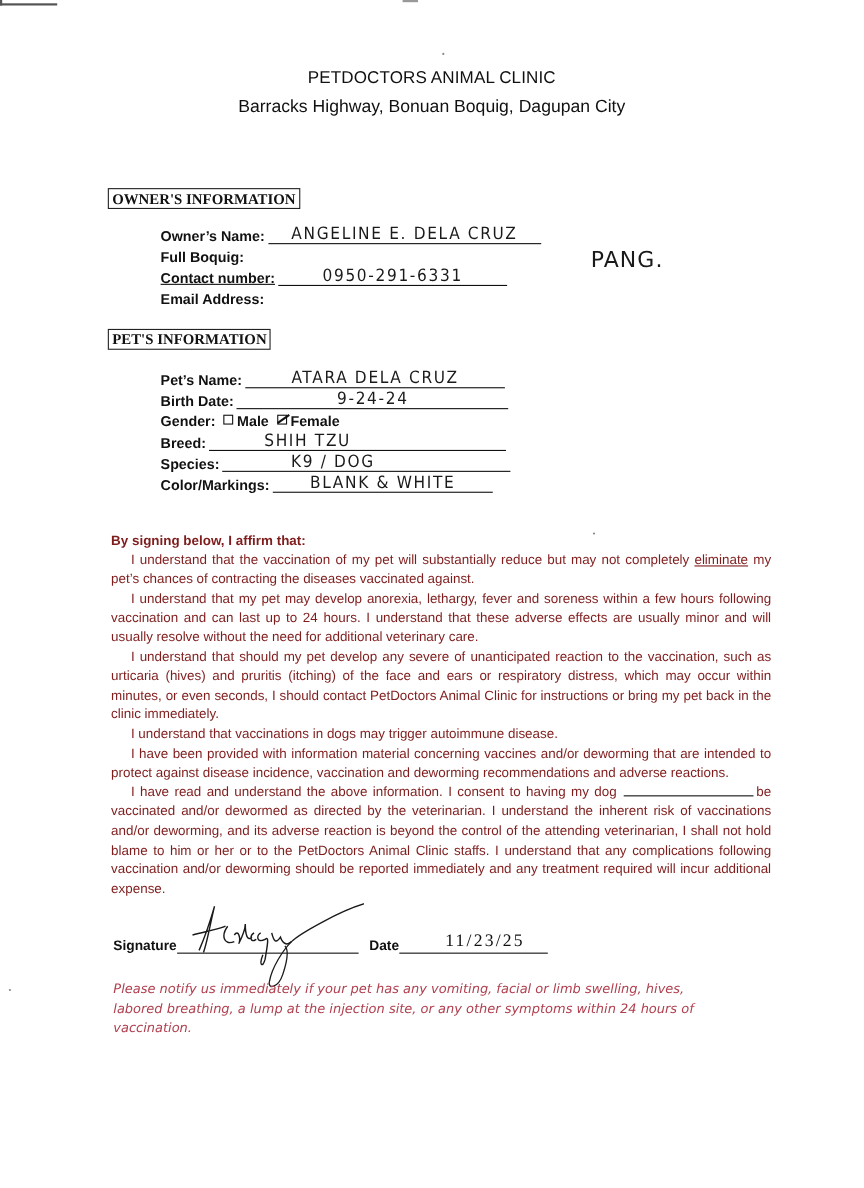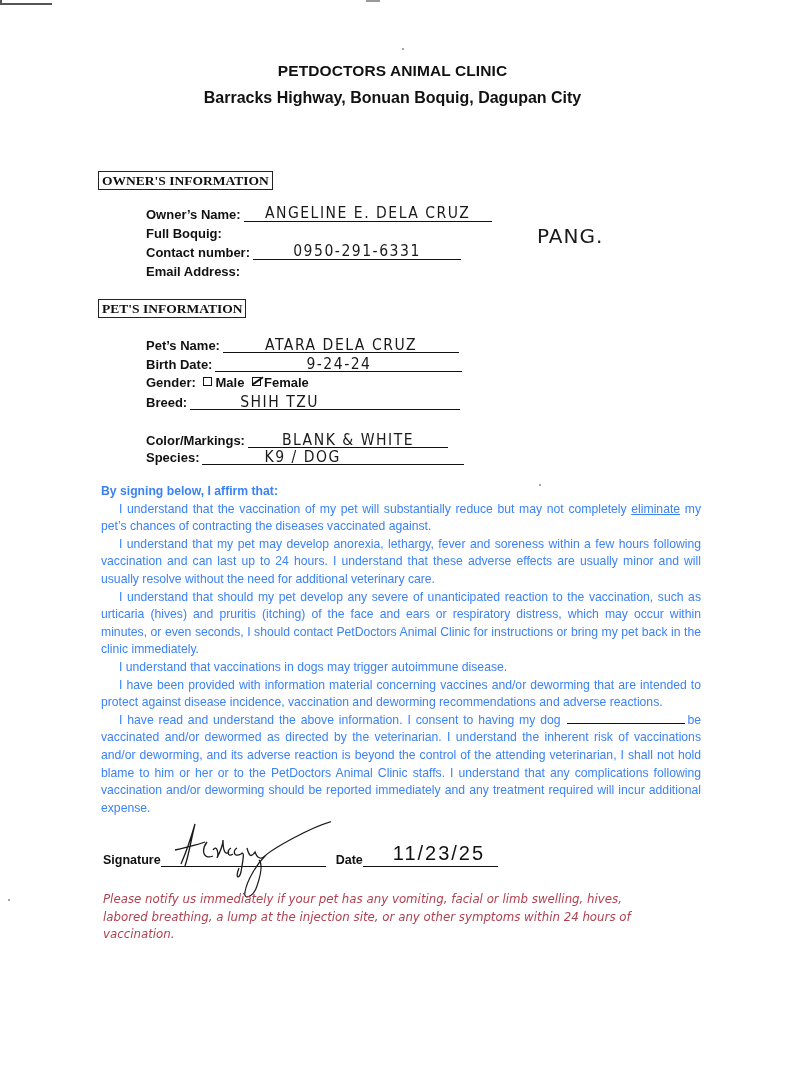--- a/index.html
+++ b/index.html
@@ -1,50 +1,50 @@
 <!DOCTYPE html>
 <html><head>
 <meta charset="utf-8">
 <style>
   html, body { margin: 0; padding: 0; background: #ffffff; }
   body { width: 785px; height: 1080px; position: relative; overflow: hidden; font-family: "Liberation Sans", sans-serif; color: #111; }
   .scan-mark-top { position: absolute; left: 0; top: 3px; width: 52px; height: 2px; background: #555; }
   .scan-mark-top-tick { position: absolute; left: 0; top: 0; width: 2px; height: 5px; background: #555; }
   .scan-mark-center { position: absolute; left: 366px; top: 0; width: 14px; height: 2px; background: #999; }
 
-  .header { position: absolute; left: 0; width: 785px; text-align: center; font-weight: bold; }
+  .header { position: absolute; left: 0; width: 785px; text-align: center; font-weight: normal; }
   .h-title { top: 62px; font-size: 15.5px; letter-spacing: 0.1px; }
   .h-address { top: 89px; font-size: 16px; }
 
   .section-box { position: absolute; border: 1px solid #222; font-family: "Liberation Serif", serif; font-weight: bold; font-size: 13.5px; padding: 0 3px; line-height: 17px; }
   .owner-box { left: 98px; top: 171px; }
   .pet-box { left: 98px; top: 299px; }
 
   .field { position: absolute; left: 146px; font-weight: bold; font-size: 13px; white-space: nowrap; display: flex; align-items: flex-end; }
   .field .label { }
   .field .line { display: inline-block; border-bottom: 1.6px solid #111; height: 14px; position: relative; margin-left: 3px; }
   .hand { position: absolute; left: 0; right: 0; bottom: 0px; text-align: center; font-family: "DejaVu Sans", sans-serif; font-weight: normal; font-size: 14px; letter-spacing: 1.5px; color: #1a1a1a; transform: scaleY(1.1); white-space: nowrap; }
   .hand.lower { font-family: "DejaVu Serif", serif; font-style: italic; letter-spacing: 0.5px; }
   .margin-note { position: absolute; left: 537px; top: 224px; font-family: "DejaVu Sans", sans-serif; font-size: 20px; letter-spacing: 1px; color: #1a1a1a; }
 
   .gender { position: absolute; left: 146px; top: 375px; font-weight: bold; font-size: 13px; }
   .chk { display: inline-block; width: 7px; height: 7px; border: 1px solid #111; margin: 0 3px 0 4px; vertical-align: 1px; position: relative; }
   .chk.checked::after { content: ""; position: absolute; left: -2px; top: 2px; width: 13px; height: 1.5px; background: #111; transform: rotate(-35deg); }
 
-  .affirm { position: absolute; left: 101px; top: 483px; width: 600px; font-family: "Liberation Sans", sans-serif; font-size: 12.2px; line-height: 17.6px; color: #3b82f6; }
+  .affirm { position: absolute; left: 101px; top: 483px; width: 600px; font-family: "Liberation Sans", sans-serif; font-size: 12.2px; line-height: 17.6px; color: #7f1d1d; }
   .affirm .heading { font-weight: bold; }
   .affirm p { margin: 0; text-align: justify; text-indent: 18px; }
   .affirm u { text-decoration: underline; }
   .blank { display: inline-block; width: 118px; border-bottom: 1px solid #111; height: 11px; margin: 0 2px; }
 
   .sig-row { position: absolute; left: 103px; top: 852px; font-weight: bold; font-size: 12.5px; display: flex; align-items: flex-end; }
   .sig-line { display: inline-block; width: 165px; border-bottom: 1.6px solid #111; height: 14px; position: relative; margin-right: 10px; }
   .date-line { display: inline-block; width: 135px; border-bottom: 1.6px solid #111; height: 14px; position: relative; }
   .sig-svg { position: absolute; left: 0; top: -32px; }
-  .date-hand { position: absolute; left: 30px; bottom: 1px; font-family: Liberation Sans, sans-serif; font-weight: normal; font-size: 20px; letter-spacing: 2px; }
+  .date-hand { position: absolute; left: 42px; bottom: 1px; font-family: Liberation Serif, serif; font-weight: normal; font-size: 16px; letter-spacing: 2px; }
 
   .notice { position: absolute; left: 103px; top: 891px; width: 560px; font-family: "DejaVu Sans", sans-serif; font-style: italic; font-size: 11.8px; line-height: 17.5px; color: #b0404f; }
 
   .speck { position: absolute; width: 2px; height: 2px; background: #888; border-radius: 1px; }
 </style>
 </head>
 <body>
 
 <div class="scan-mark-top"></div>
 <div class="scan-mark-top-tick"></div>
@@ -58,21 +58,21 @@
 <div class="field" style="top:207px;">
   <span class="label">Owner’s Name:</span>
   <span class="line" style="width:248px;">
     <span class="hand">ANGELINE E. DELA CRUZ</span>
   </span>
 </div>
 <div class="field" style="top:226px;">
   <span class="label">Full Boquig:</span>
 </div>
 <div class="margin-note">PANG.</div>
-<div class="field" style="top:245px;">
+<div class="field" style="top:245px;text-decoration:underline;">
   <span class="label">Contact number:</span>
   <span class="line" style="width:208px;">
     <span class="hand">0950-291-6331</span>
   </span>
 </div>
 <div class="field" style="top:264px;">
   <span class="label">Email Address:</span>
 </div>
 
 <div class="section-box pet-box">PET'S INFORMATION</div>
@@ -95,21 +95,21 @@
   <span class="chk"></span><span>Male</span>
   <span class="chk checked"></span><span>Female</span>
 </div>
 
 <div class="field" style="top:395px;">
   <span class="label">Breed:</span>
   <span class="line" style="width:270px;">
     <span class="hand" style="text-align:left;padding-left:50px;">SHIH TZU</span>
   </span>
 </div>
-<div class="field" style="top:414px;margin-top:36px;">
+<div class="field" style="top:414px;">
   <span class="label">Species:</span>
   <span class="line" style="width:262px;">
     <span class="hand" style="text-align:left;padding-left:62px;">K9 / DOG</span>
   </span>
 </div>
 <div class="field" style="top:433px;">
   <span class="label">Color/Markings:</span>
   <span class="line" style="width:200px;">
     <span class="hand">BLANK &amp; WHITE</span>
   </span>

